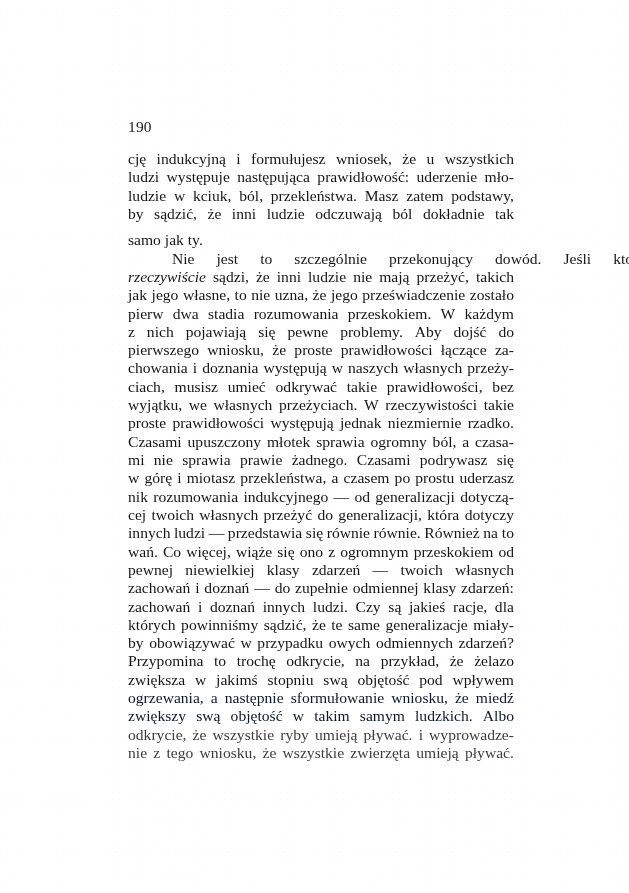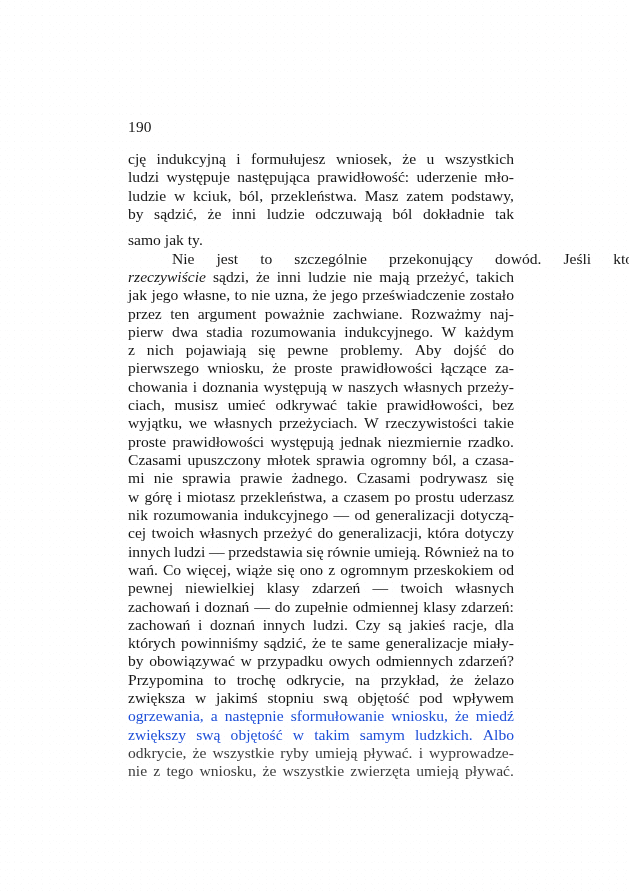--- a/index.html
+++ b/index.html
@@ -82,21 +82,21 @@
   }
   .ln.j > span { display: inline-block; white-space: pre; }
   
   .ln.last { display: block; margin-top: 8px; }
   .ln.indent { text-indent: 22px; }
   .ln.j.indent { padding-left: 22px; width: 364px; }
 
   em { font-style: italic; }
 
   
-  .fade-1 { color: #1d4ed8; }
+  .fade-1 { color: #0f172a; }
   .fade-2 { color: #3d3d3d; }
 </style>
 </head>
 <body>
 
 <div class="page">
   <div class="scan-noise"></div>
 
   <div class="text-block">
 
@@ -175,34 +175,25 @@
             <span>własne,</span>
             <span>to</span>
             <span>nie</span>
             <span>uzna,</span>
             <span>że</span>
             <span>jego</span>
             <span>przeświadczenie</span>
             <span>zostało</span>
           </div>
           <div class="ln j">
-            <span>przez</span>
-            <span>ten</span>
-            <span>argument</span>
-            <span>poważnie</span>
-            <span>zachwiane.</span>
-            <span>Rozważmy</span>
-            <span>naj-</span>
-          </div>
-          <div class="ln j">
             <span>pierw</span>
             <span>dwa</span>
             <span>stadia</span>
             <span>rozumowania</span>
-            <span>indukcyjnego.</span>
+            <span>przeskokiem.</span>
             <span>W</span>
             <span>każdym</span>
           </div>
           <div class="ln j">
             <span>z</span>
             <span>nich</span>
             <span>pojawiają</span>
             <span>się</span>
             <span>pewne</span>
             <span>problemy.</span>
@@ -306,21 +297,21 @@
             <span>która</span>
             <span>dotyczy</span>
           </div>
           <div class="ln j">
             <span>innych</span>
             <span>ludzi</span>
             <span>—</span>
             <span>przedstawia</span>
             <span>się</span>
             <span>równie</span>
-            <span>umieją.</span>
+            <span>równie.</span>
             <span>Również</span>
             <span>na to</span>
           </div>
           <div class="ln j">
             <span>wań.</span>
             <span>Co</span>
             <span>więcej,</span>
             <span>wiąże</span>
             <span>się</span>
             <span>ono</span>

